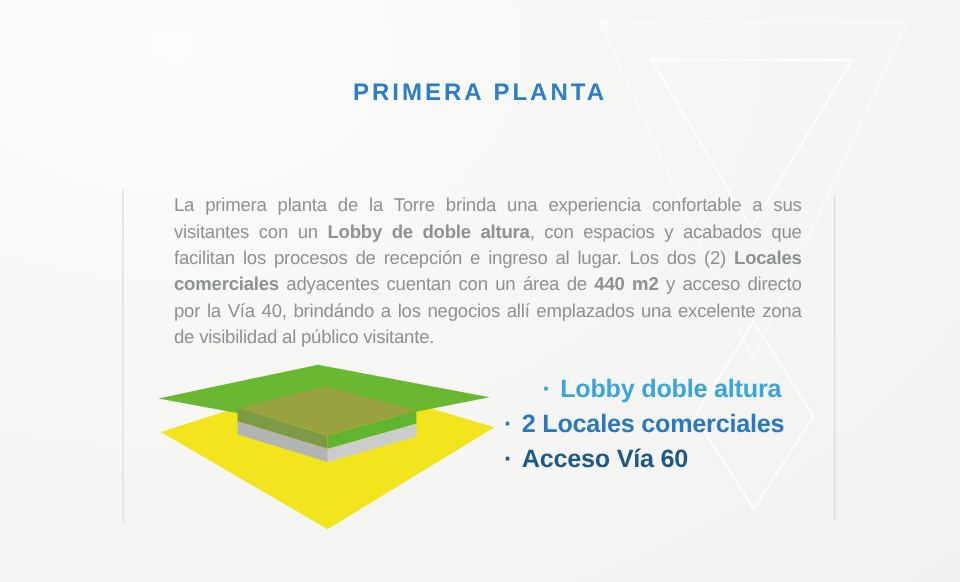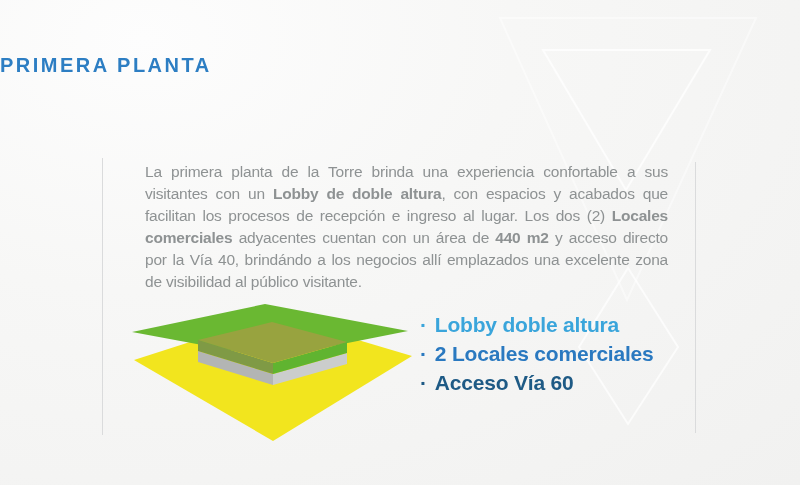--- a/index.html
+++ b/index.html
@@ -6,21 +6,21 @@
   .page {
     position:relative;
     width:800px; height:485px;
     overflow:hidden;
     background: radial-gradient(ellipse at 18% 8%, #fdfdfd 0%, #f7f7f6 40%, #f1f1f0 100%);
     font-family:"Liberation Sans", sans-serif;
   }
   .watermark { position:absolute; left:0; top:0; width:800px; height:485px; pointer-events:none; }
   .title {
     position:absolute; top:54px; left:0; right:0;
-    margin:0; 
+    margin:12px; text-align:center;
     font-size:20px; font-weight:bold; letter-spacing:2.5px;
   }
   .rule { position:absolute; width:1px; }
   .rule-left  { left:102px; top:158px; height:277px; }
   .rule-right { left:695px; top:162px; height:271px; }
   .description {
     position:absolute; left:133px; top:149px; width:523px;
     margin:12px;
     font-size:15.5px; line-height:22px; letter-spacing:-0.2px;
     text-align:justify;
@@ -56,18 +56,18 @@
     <polygon points="146,22 284,63 145,148 6,67" fill="#f2e51e"></polygon>
     <polygon points="137,11 280,38 144,65 4,39" fill="#6ab832"></polygon>
     <polygon points="70,58 145,81 145,92 70,69" fill="#b3b5b4"></polygon>
     <polygon points="145,81 219,60 219,71 145,92" fill="#cbcdcc"></polygon>
     <polygon points="70,47 145,70 145,81 70,58" fill="#7f9a45"></polygon>
     <polygon points="145,70 219,49 219,60 145,81" fill="#60b430"></polygon>
     <polygon points="144,29 219,49 145,70 70,47" fill="#98a33f"></polygon>
   </svg>
 
   <div class="features" id="features">
-      <div class="feature-item" style="color: rgb(58, 165, 219);"><span class="dot">·</span><span>Lobby doble altura</span></div>
+      <div class="feature-item" style="color: rgb(58, 165, 219); margin-left: 32px;"><span class="dot">·</span><span>Lobby doble altura</span></div>
       <div class="feature-item" style="color: rgb(42, 121, 192);"><span class="dot">·</span><span>2 Locales comerciales</span></div>
       <div class="feature-item" style="color: rgb(30, 90, 133);"><span class="dot">·</span><span>Acceso Vía 60</span></div>
     </div>
 
 </div>
 
 </body></html>

